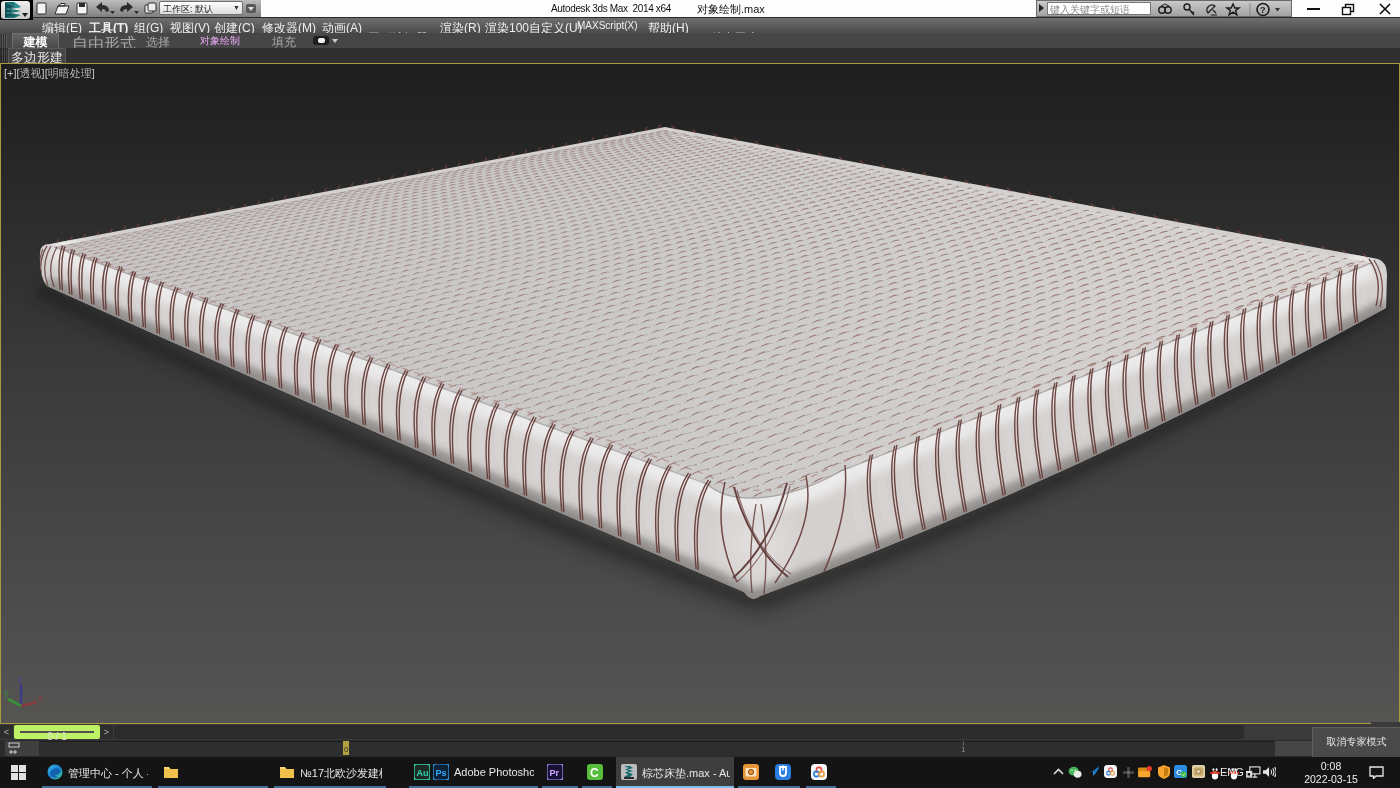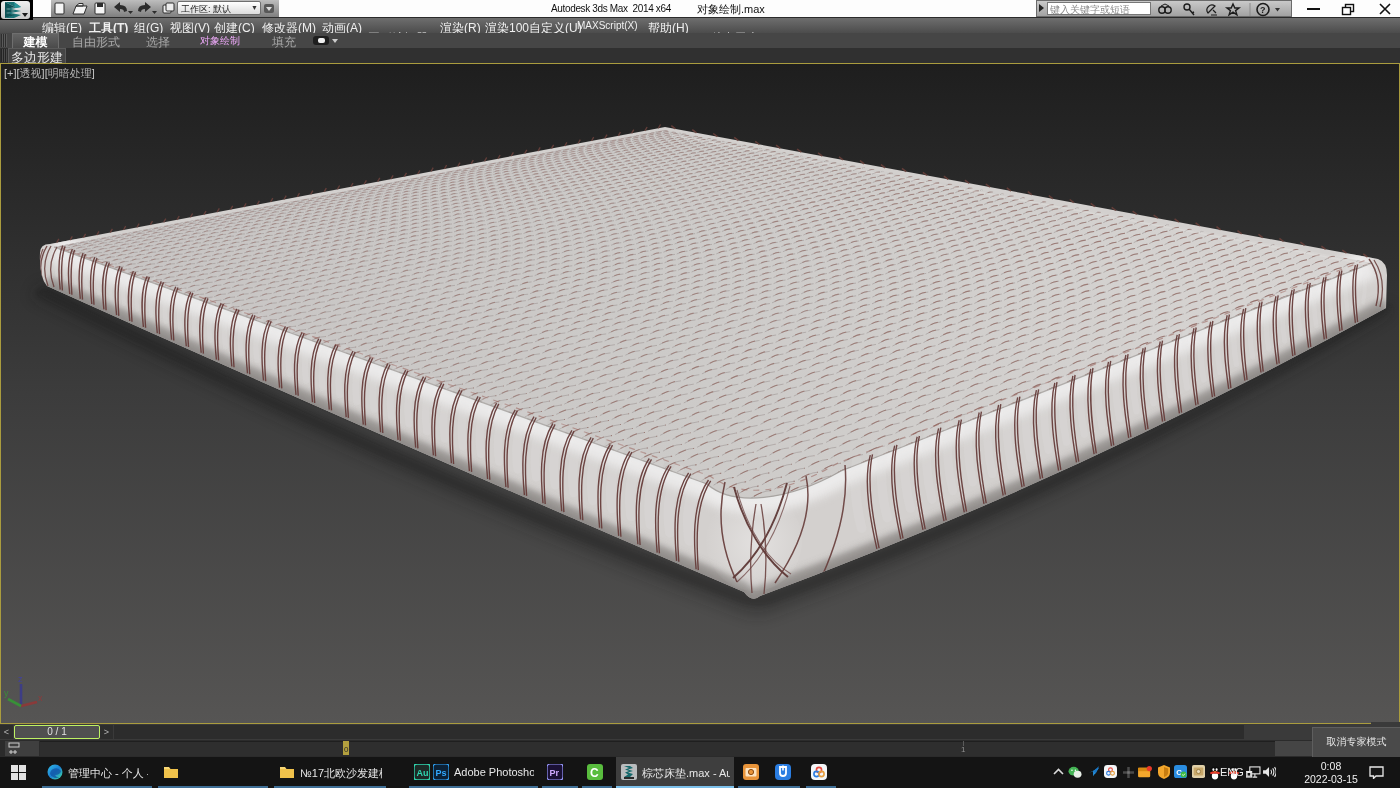--- a/index.html
+++ b/index.html
@@ -12,21 +12,21 @@
  <div class="abs" style="left:0;top:0;width:33px;height:20px;background:#000;z-index:5;">
   <div class="abs" style="left:1px;top:1px;width:29px;height:18px;background:linear-gradient(#efefef,#c9c9c9);border-radius:3px;">
    <svg width="29" height="18" viewBox="0 0 29 18">
     <path d="M4 1 L13 1 L20 6 L10 8 L20 10 L10 12 L20 14 L13 17 L4 17 L12 14 L5 12 L14 10 L5 8 L14 6 Z" fill="#1b7376"></path>
     <path d="M4 1 L14 6 L5 8 L14 10 L5 12 L14 14 L4 17 Z" fill="#0d5256"></path>
     <path d="M13 1 L20 6 L14 7 Z" fill="#2b9599"></path>
     <path d="M21 12 l6 0 l-3 4 Z" fill="#1a1a1a"></path>
    </svg>
   </div>
  </div>
- <div class="abs" style="left:33px;top:0;width:228px;height:20px;background:linear-gradient(#bdbdbd,#969696 55%,#787878);border-bottom:1px solid #3a3a3a;margin-left:18px;">
+ <div class="abs" style="left:33px;top:0;width:228px;height:20px;background:linear-gradient(#bdbdbd,#969696 55%,#787878);border-bottom:1px solid #3a3a3a;">
   <svg width="228" height="17" viewBox="0 0 228 17">
    <g stroke="#2c2c2c" fill="#f5f5f5" stroke-width="1">
     <rect x="4" y="3" width="9" height="11" rx="1"></rect>
     <path d="M25 6 l3 -2.5 h4 l0 2.5 z M22 14 l3 -8 h11 l-3 8 z"></path>
     <rect x="44" y="3" width="10" height="11" rx="1"></rect>
    </g>
    <rect x="46" y="3" width="6" height="4" fill="#2c2c2c"></rect>
    <path d="M63 11 q0 -6 7 -6 l0 -3 l6 5 l-6 5 l0 -3 q-4 0 -4 3 z" fill="#2c2c2c" transform="scale(-1,1) translate(-139,0)"></path>
    <path d="M77 11 l5 0 l-2.5 3 z" fill="#2c2c2c"></path>
    <path d="M87 11 q0 -6 7 -6 l0 -3 l6 5 l-6 5 l0 -3 q-4 0 -4 3 z" fill="#2c2c2c"></path>
@@ -84,21 +84,21 @@
 <span class="abs" style="left:440px;top:2px;font-size:12px;color:#f0f0f0;white-space:nowrap;">渲染(R)</span>
 <span class="abs" style="left:485px;top:2px;font-size:12px;color:#f0f0f0;white-space:nowrap;">渲染100</span>
 <span class="abs" style="left:529px;top:2px;font-size:12px;color:#f0f0f0;white-space:nowrap;">自定义(U)</span>
 <span class="abs" style="left:577px;top:2px;font-size:10px;color:#f0f0f0;white-space:nowrap;">MAXScript(X)</span>
 <span class="abs" style="left:648px;top:2px;font-size:12px;color:#f0f0f0;white-space:nowrap;">帮助(H)</span>
 <span class="abs" style="left:685px;top:12px;font-size:12px;color:#f0f0f0;white-space:nowrap;">Max 杀毒卫士</span>
 </div>
 <div class="abs" style="left:0;top:33px;width:1400px;height:15px;background:#464646;">
  <div class="abs" style="left:1px;top:1px;width:6px;height:13px;background:repeating-linear-gradient(90deg,#2e2e2e 0,#2e2e2e 1px,#5a5a5a 1px,#5a5a5a 2px);"></div>
  <div class="abs" style="left:12px;top:0;width:47px;height:15px;background:linear-gradient(#646464,#4a4a4a);border:1px solid #6e6e6e;border-bottom:none;text-align:center;font-size:12px;font-weight:bold;color:#fff;">建模</div>
- <span class="abs" style="left:72px;top:1px;font-size:12px;color:#a8a8a8;">自由形式</span>
+ <span class="abs" style="left:72px;top:1px;font-size:16px;color:#a8a8a8;">自由形式</span>
  <span class="abs" style="left:146px;top:1px;font-size:12px;color:#a8a8a8;">选择</span>
  <span class="abs" style="left:200px;top:1px;font-size:10px;color:#f0abfc;">对象绘制</span>
  <span class="abs" style="left:272px;top:1px;font-size:12px;color:#a8a8a8;">填充</span>
  <div class="abs" style="left:313px;top:3px;width:16px;height:9px;background:#1e1e1e;border-radius:3px;">
       <div style="width:7px;height:5px;background:#f0f0f0;border-radius:2px;margin:2px auto;"></div>
     </div>
  <div class="abs" style="left:332px;top:6px;width:0;height:0;border-left:3px solid transparent;border-right:3px solid transparent;border-top:4px solid #ccc;"></div>
 </div>
 <div class="abs" style="left:0;top:48px;width:1400px;height:15px;background:#303030;">
  <div class="abs" style="left:1px;top:1px;width:6px;height:13px;background:repeating-linear-gradient(90deg,#242424 0,#242424 1px,#4a4a4a 1px,#4a4a4a 2px);"></div>
@@ -722,21 +722,21 @@
 <text x="4" y="633" fill="#3b8d3b">y</text>
 </g>
 </svg></div>
 <div class="abs" style="left:3px;top:2px;font-size:11px;color:#c9c9c9;">[+][<span style="color:#b5b5b5">透视</span>][<span style="color:#b5b5b5">明暗处理</span>]</div>
 </div>
 
 <div class="abs" style="left:1371px;top:722px;width:29px;height:4px;background:#3a3a3a;z-index:2;"></div>
 <div class="abs" style="left:0;top:724px;width:1400px;height:16px;background:#3a3a3a;">
  <div class="abs" style="left:0;top:1px;width:13px;height:14px;background:#2d2d2d;color:#b5b5b5;font-size:9px;text-align:center;line-height:14px;">&lt;</div>
  <div class="abs" style="left:114px;top:1px;width:1130px;height:14px;background:#2c2c2c;"></div>
- <div class="abs" style="left:14px;top:1px;width:86px;height:14px;background:#505050;border:1px solid #bef264;border-radius:2px;color:#e0e0e0;font-size:10px;text-align:center;line-height:12px;">0 / 1</div>
+ <div class="abs" style="left:14px;top:1px;width:86px;height:14px;background:#505050;border:6px solid #bef264;border-radius:2px;color:#e0e0e0;font-size:10px;text-align:center;line-height:12px;">0 / 1</div>
  <div class="abs" style="left:100px;top:1px;width:13px;height:14px;background:#2d2d2d;color:#b5b5b5;font-size:9px;text-align:center;line-height:14px;">&gt;</div>
  <div class="abs" style="left:1312px;top:3px;width:88px;height:30px;background:#4a4a4a;border-left:1px solid #5e5e5e;border-top:1px solid #5e5e5e;color:#e5e5e5;font-size:10px;text-align:center;line-height:28px;z-index:3;">取消专家模式</div>
 </div>
 
 <div class="abs" style="left:0;top:740px;width:1400px;height:17px;background:#2b2b2b;">
  <div class="abs" style="left:5px;top:1px;width:34px;height:15px;background:#3f3f3f;">
   <svg width="34" height="15">
         <g stroke="#cfcfcf" stroke-width="1">
           <rect x="4" y="2" width="10" height="4" fill="none"></rect>
           <path d="M6 9 l0 4 M10 9 l0 4 M4 11 l8 0"></path>

